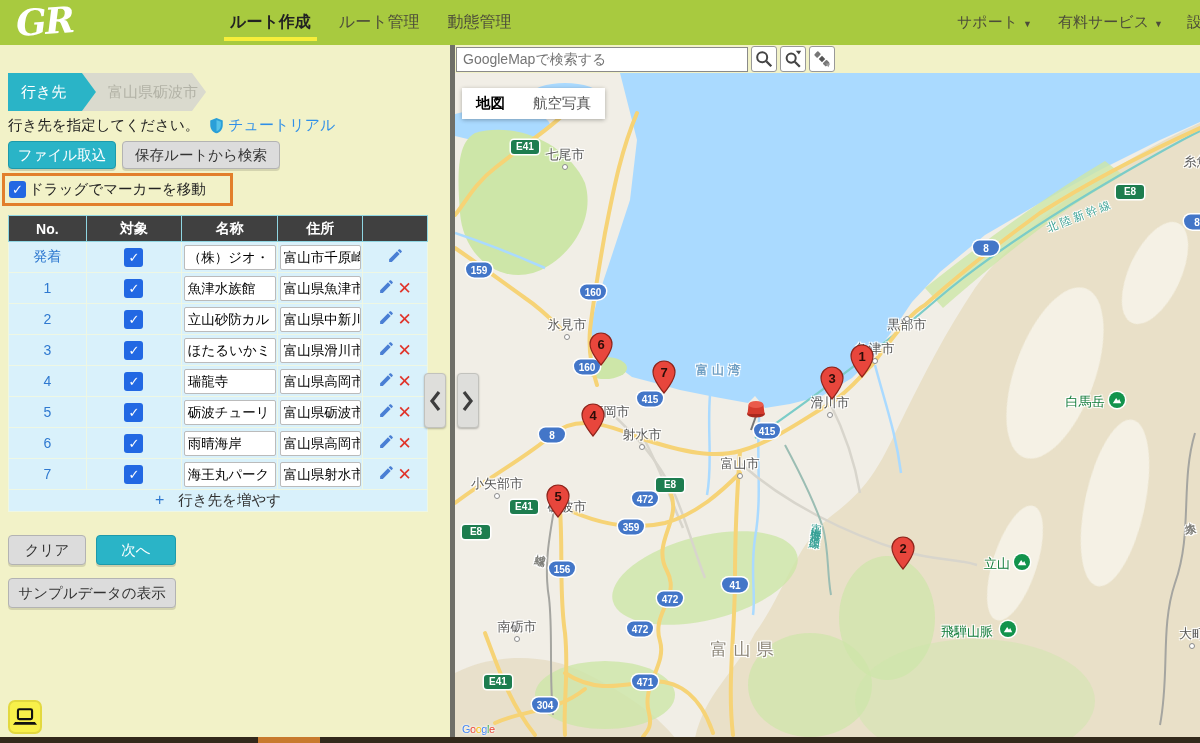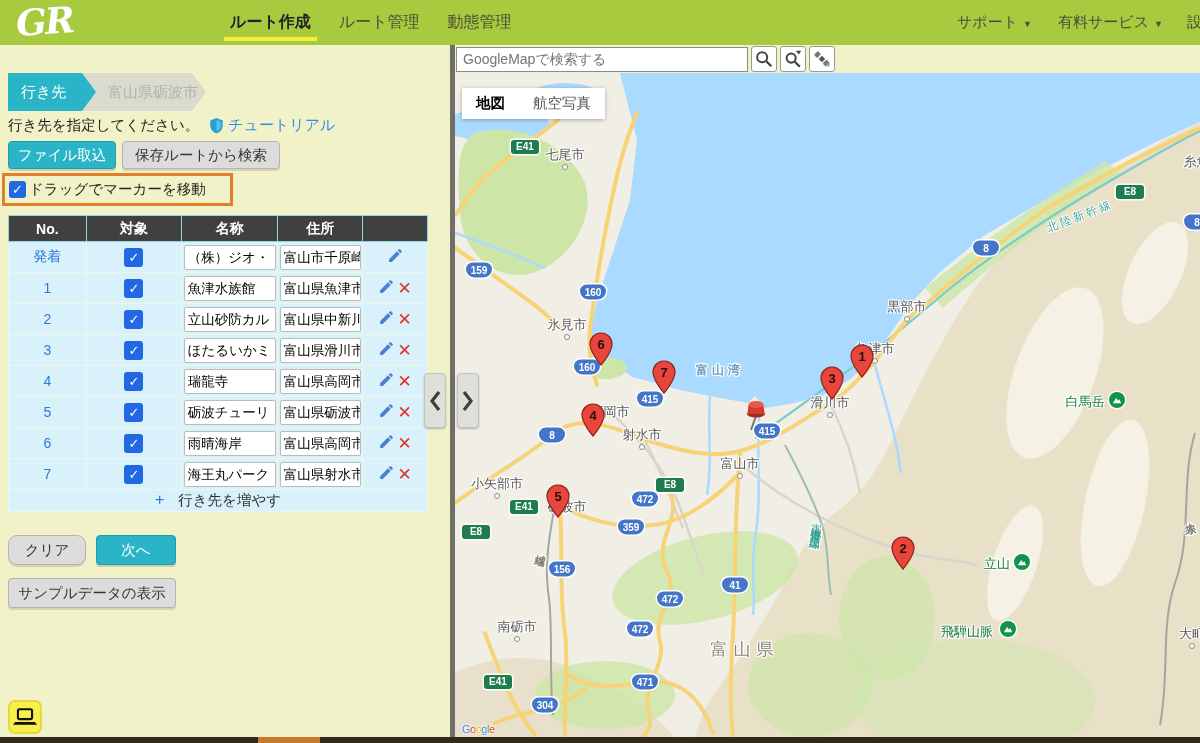--- a/index.html
+++ b/index.html
@@ -52,21 +52,21 @@
   .tbl td { height:31px; background:#d9f1fb; border:1px solid #eef7e4; text-align:center; font-size:14px; }
   .c-no { width:78px; } .c-tg { width:96px; } .c-nm { width:96px; } .c-ad { width:85px; } .c-ac { width:65px; }
   .no-link { color:#2f79d0; cursor:pointer; font-size:14px; }
   .cell-input { width:92px; height:25px; background:#fff; border:1px solid #bbb; border-radius:2px; margin:0 auto; font-size:13.5px; line-height:23px; text-align:left; padding-left:3px; overflow:hidden; white-space:nowrap; }
   .c-ad .cell-input { width:81px; }
   .act-wrap { display:flex; align-items:center; justify-content:center; gap:2px; }
   .x-ico { color:#e0352b; font-weight:bold; font-size:17px; cursor:pointer; line-height:1; }
   .add-row td { height:22px; font-size:14.5px; color:#333; cursor:pointer; }
   .add-plus { color:#2f79d0; font-size:16px; margin-right:14px; }
 
-  .b-clear { position:absolute; left:8px; top:490px; width:78px; height:30px;border-radius:9px; }
+  .b-clear { position:absolute; left:8px; top:490px; width:78px; height:30px; }
   .b-next  { position:absolute; left:96px; top:490px; width:80px; height:30px; }
   .b-sample{ position:absolute; left:8px; top:533px; width:168px; height:30px; }
 
   .laptop { position:absolute; left:8px; top:655px; width:34px; height:34px; background:#f8f04a; border:2px solid #e3d93f; border-radius:7px; display:flex; align-items:center; justify-content:center; cursor:pointer; }
 
   
   .divider { position:absolute; left:450px; top:45px; width:5px; height:698px; background:#6f6f68; z-index:12; }
   .col-tab { position:absolute; width:22px; height:55px; background:#dededb; border:1px solid #c2c2bd; border-radius:4px; display:flex; align-items:center; justify-content:center; cursor:pointer; z-index:13; box-shadow:0 1px 2px rgba(0,0,0,.25); }
   .col-left  { left:424px; top:373px; }
   .col-right { left:457px; top:373px; }
@@ -430,21 +430,21 @@
         </g>
       </svg>
 
       <div class="overlay" id="map-overlay">
           <div class="mlabel lb-city" style="left: 110px; top: 82px;">七尾市</div>
           <div class="city-dot" style="left: 110px; top: 94px;"></div>
           <div class="mlabel lb-city" style="left: 112px; top: 252px;">氷見市</div>
           <div class="city-dot" style="left: 112px; top: 264px;"></div>
           <div class="mlabel lb-city" style="left: 420px; top: 276px;">魚津市</div>
           <div class="city-dot" style="left: 420px; top: 288px;"></div>
-          <div class="mlabel lb-city" style="left: 452px; top: 234px; font-family: Liberation Mono, monospace;">黒部市</div>
+          <div class="mlabel lb-city" style="left: 452px; top: 252px; font-family: Liberation Mono, monospace;">黒部市</div>
           <div class="city-dot" style="left: 452px; top: 246px;"></div>
           <div class="mlabel lb-city" style="left: 375px; top: 330px;">滑川市</div>
           <div class="city-dot" style="left: 375px; top: 342px;"></div>
           <div class="mlabel lb-city" style="left: 155px; top: 339px;">高岡市</div>
           <div class="mlabel lb-city" style="left: 187px; top: 362px;">射水市</div>
           <div class="city-dot" style="left: 187px; top: 374px;"></div>
           <div class="mlabel lb-city" style="left: 285px; top: 391px;">富山市</div>
           <div class="city-dot" style="left: 285px; top: 403px;"></div>
           <div class="mlabel lb-city" style="left: 42px; top: 411px;">小矢部市</div>
           <div class="city-dot" style="left: 42px; top: 423px;"></div>

